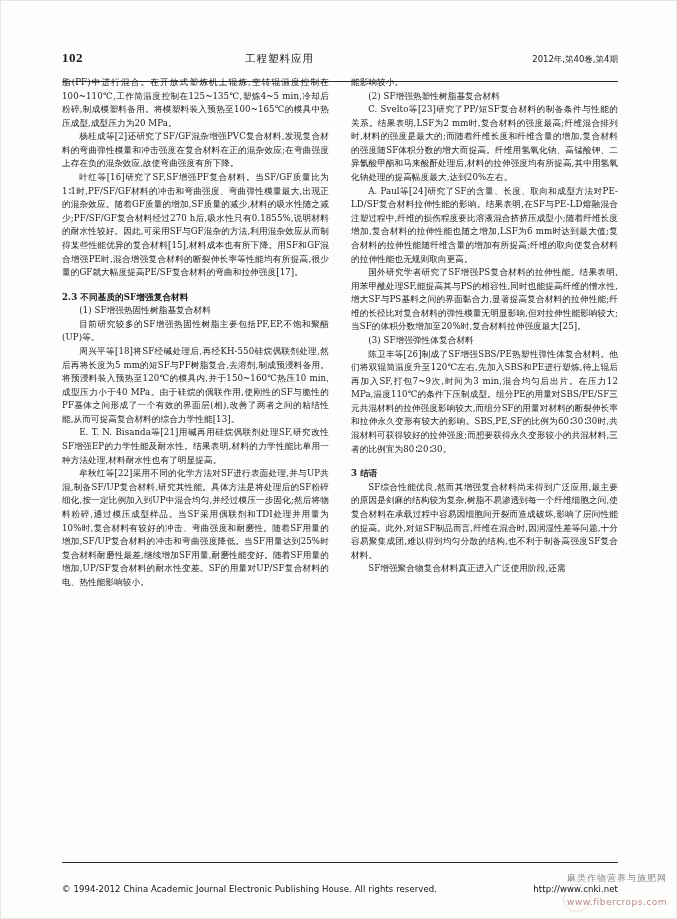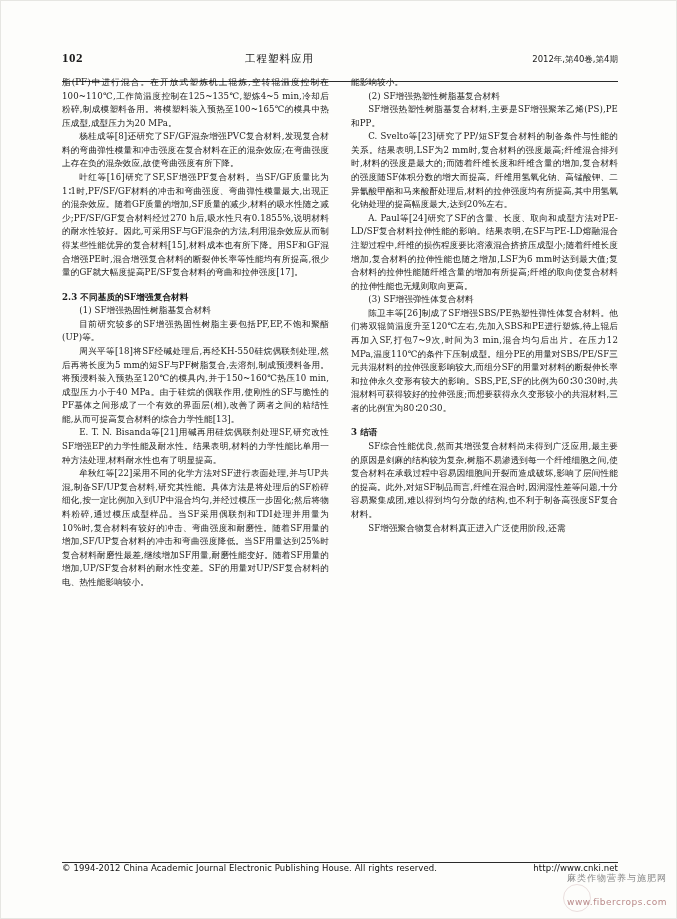--- a/index.html
+++ b/index.html
@@ -91,21 +91,21 @@
     text-indent: 2em;
   }
 
   
   .footer {
     position: absolute;
     left: 62px;
     top: 862px;
     width: 556px;
     border-top: 1px solid #2a2a2a;
-    padding-top: 0;
+    padding-top: 21px;
     display: flex;
     justify-content: space-between;
     align-items: flex-start;
     font-family: "DejaVu Sans", "Liberation Sans", sans-serif;
     font-size: 8.5px;
     color: #111;
   }
   .footer .copyright {
     letter-spacing: 0.1px;
   }
@@ -150,36 +150,36 @@
 
   <div class="header">
     <div class="pageno">102</div>
     <div class="journal">工程塑料应用</div>
     <div class="issue">2012年,第40卷,第4期</div>
   </div>
 
   <div class="body">
     <div class="col">
       <p class="noindent">脂(PF)中进行混合。在开放式塑炼机上辊炼,空转辊温度控制在100~110℃,工作筒温度控制在125~135℃,塑炼4~5 min,冷却后粉碎,制成模塑料备用。将模塑料装入预热至100~165℃的模具中热压成型,成型压力为20 MPa。</p>
-      <p>杨桂成等[8]还研究了SF/GF混杂增强PVC复合材料,发现复合材料的弯曲弹性模量和冲击强度在复合材料在正的混杂效应;在弯曲强度上存在负的混杂效应,故使弯曲强度有所下降。</p>
+      <p>杨桂成等[2]还研究了SF/GF混杂增强PVC复合材料,发现复合材料的弯曲弹性模量和冲击强度在复合材料在正的混杂效应;在弯曲强度上存在负的混杂效应,故使弯曲强度有所下降。</p>
       <p>叶红等[16]研究了SF,SF增强PF复合材料。当SF/GF质量比为1∶1时,PF/SF/GF材料的冲击和弯曲强度、弯曲弹性模量最大,出现正的混杂效应。随着GF质量的增加,SF质量的减少,材料的吸水性随之减少;PF/SF/GF复合材料经过270 h后,吸水性只有0.1855%,说明材料的耐水性较好。因此,可采用SF与GF混杂的方法,利用混杂效应从而制得某些性能优异的复合材料[15],材料成本也有所下降。用SF和GF混合增强PE时,混合增强复合材料的断裂伸长率等性能均有所提高,很少量的GF就大幅度提高PE/SF复合材料的弯曲和拉伸强度[17]。</p>
       <p class="head">2.3  不同基质的SF增强复合材料</p>
       <p class="subhead">(1) SF增强热固性树脂基复合材料</p>
       <p>目前研究较多的SF增强热固性树脂主要包括PF,EP,不饱和聚酯(UP)等。</p>
       <p>周兴平等[18]将SF经碱处理后,再经KH-550硅烷偶联剂处理,然后再将长度为5 mm的短SF与PF树脂复合,去溶剂,制成预浸料备用。将预浸料装入预热至120℃的模具内,并于150~160℃热压10 min,成型压力小于40 MPa。由于硅烷的偶联作用,使刚性的SF与脆性的PF基体之间形成了一个有效的界面层(相),改善了两者之间的粘结性能,从而可提高复合材料的综合力学性能[13]。</p>
       <p>E. T. N. Bisanda等[21]用碱再用硅烷偶联剂处理SF,研究改性SF增强EP的力学性能及耐水性。结果表明,材料的力学性能比单用一种方法处理,材料耐水性也有了明显提高。</p>
       <p>牟秋红等[22]采用不同的化学方法对SF进行表面处理,并与UP共混,制备SF/UP复合材料,研究其性能。具体方法是将处理后的SF粉碎细化,按一定比例加入到UP中混合均匀,并经过模压一步固化;然后将物料粉碎,通过模压成型样品。当SF采用偶联剂和TDI处理并用量为10%时,复合材料有较好的冲击、弯曲强度和耐磨性。随着SF用量的增加,SF/UP复合材料的冲击和弯曲强度降低。当SF用量达到25%时复合材料耐磨性最差,继续增加SF用量,耐磨性能变好。随着SF用量的增加,UP/SF复合材料的耐水性变差。SF的用量对UP/SF复合材料的电、热性能影响较小。</p>
     </div>
 
     <div class="col">
       <p class="noindent">能影响较小。</p>
       <p class="subhead">(2) SF增强热塑性树脂基复合材料</p>
-      <p>SF增强热塑性树脂基复合材料,主要是SF增强聚苯乙烯(PS),PE和PP。</p>
       <p>C. Svelto等[23]研究了PP/短SF复合材料的制备条件与性能的关系。结果表明,LSF为2 mm时,复合材料的强度最高;纤维混合排列时,材料的强度是最大的;而随着纤维长度和纤维含量的增加,复合材料的强度随SF体积分数的增大而提高。纤维用氢氧化钠、高锰酸钾、二异氰酸甲酯和马来酸酐处理后,材料的拉伸强度均有所提高,其中用氢氧化钠处理的提高幅度最大,达到20%左右。</p>
       <p>A. Paul等[24]研究了SF的含量、长度、取向和成型方法对PE-LD/SF复合材料拉伸性能的影响。结果表明,在SF与PE-LD熔融混合注塑过程中,纤维的损伤程度要比溶液混合挤挤压成型小;随着纤维长度增加,复合材料的拉伸性能也随之增加,LSF为6 mm时达到最大值;复合材料的拉伸性能随纤维含量的增加有所提高;纤维的取向使复合材料的拉伸性能也无规则取向更高。</p>
+      <p>国外研究学者研究了SF增强PS复合材料的拉伸性能。结果表明,用苯甲酰处理SF,能提高其与PS的相容性,同时也能提高纤维的憎水性,增大SF与PS基料之间的界面黏合力,显著提高复合材料的拉伸性能;纤维的长径比对复合材料的弹性模量无明显影响,但对拉伸性能影响较大;当SF的体积分数增加至20%时,复合材料拉伸强度最大[25]。</p>
       <p class="subhead">(3) SF增强弹性体复合材料</p>
       <p>陈卫丰等[26]制成了SF增强SBS/PE热塑性弹性体复合材料。他们将双辊筒温度升至120℃左右,先加入SBS和PE进行塑炼,待上辊后再加入SF,打包7~9次,时间为3 min,混合均匀后出片。在压力12 MPa,温度110℃的条件下压制成型。组分PE的用量对SBS/PE/SF三元共混材料的拉伸强度影响较大,而组分SF的用量对材料的断裂伸长率和拉伸永久变形有较大的影响。SBS,PE,SF的比例为60∶30∶30时,共混材料可获得较好的拉伸强度;而想要获得永久变形较小的共混材料,三者的比例宜为80∶20∶30。</p>
       <p class="head">3  结语</p>
       <p>SF综合性能优良,然而其增强复合材料尚未得到广泛应用,最主要的原因是剑麻的结构较为复杂,树脂不易渗透到每一个纤维细胞之间,使复合材料在承载过程中容易因细胞间开裂而造成破坏,影响了层间性能的提高。此外,对短SF制品而言,纤维在混合时,因润湿性差等问题,十分容易聚集成团,难以得到均匀分散的结构,也不利于制备高强度SF复合材料。</p>
       <p>SF增强聚合物复合材料真正进入广泛使用阶段,还需</p>
     </div>
   </div>
 
   <div class="footer">
     <div class="copyright">© 1994-2012 China Academic Journal Electronic Publishing House. All rights reserved.</div>

